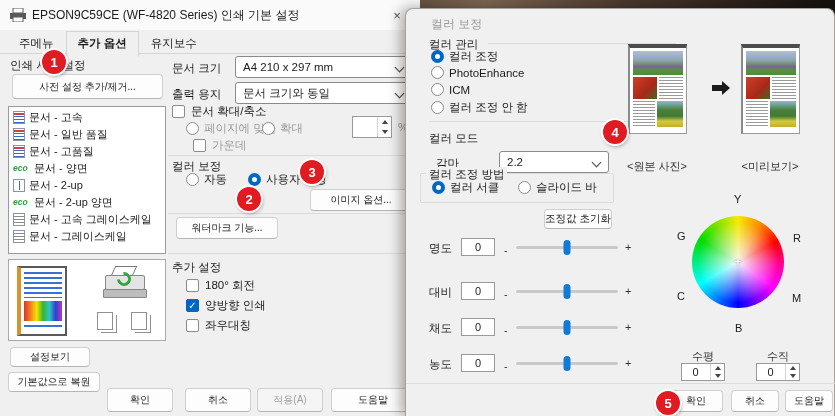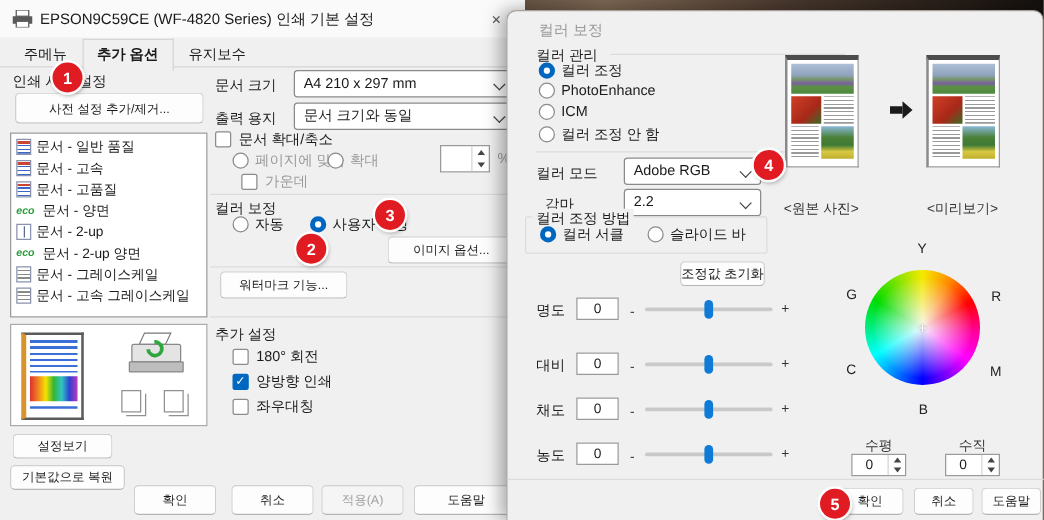--- a/index.html
+++ b/index.html
@@ -132,49 +132,49 @@
     </div>
 
     <div class="lbl" style="left:10px;top:58px">인쇄 사전 설정</div>
     <div class="badge" style="left:42px;top:50px">1</div>
 
     <div class="btn" style="left:12px;top:74px;width:151px;height:25px">사전 설정 추가/제거...</div>
 
     <div class="listbox">
       <div class="li">
           <span class="ic color"></span>
+          <span>문서 - 고속</span>
+        </div>
+      <div class="li">
+          <span class="ic color"></span>
           <span>문서 - 일반 품질</span>
-        </div>
-      <div class="li">
-          <span class="ic color"></span>
-          <span>문서 - 고속</span>
         </div>
       <div class="li">
           <span class="ic color"></span>
           <span>문서 - 고품질</span>
         </div>
       <div class="li">
           <span class="ic eco">eco</span>
           <span>문서 - 양면</span>
         </div>
       <div class="li">
           <span class="ic twoup"></span>
           <span>문서 - 2-up</span>
         </div>
       <div class="li">
           <span class="ic eco">eco</span>
           <span>문서 - 2-up 양면</span>
         </div>
       <div class="li">
           <span class="ic gray"></span>
+          <span>문서 - 고속 그레이스케일</span>
+        </div>
+      <div class="li">
+          <span class="ic gray"></span>
           <span>문서 - 그레이스케일</span>
-        </div>
-      <div class="li">
-          <span class="ic gray"></span>
-          <span>문서 - 고속 그레이스케일</span>
         </div>
     </div>
 
     <div class="pvbox">
       <div class="pv-page">
         <div class="pv-lines"></div>
         <div class="pv-rainbow"></div>
         <div class="pv-line2"></div>
       </div>
       <div class="pv-printer">
@@ -285,24 +285,20 @@
       <span>ICM</span>
     </div>
     <div class="optrow" style="left:25px;top:91px">
       <span class="rd"></span>
       <span>컬러 조정 안 함</span>
     </div>
 
     <div class="sep" style="left:23px;top:112px;width:247px"></div>
 
     <div class="lbl" style="left:23px;top:122px">컬러 모드</div>
-    <div class="dd" style="left:93px;top:117px;width:110px">
-      <span>Adobe RGB</span>
-      <span class="chev"></span>
-    </div>
     <div class="badge" style="left:197px;top:111px">4</div>
 
     <div class="lbl" style="left:30px;top:147px">감마</div>
     <div class="dd" style="left:93px;top:142px;width:110px">
       <span>2.2</span>
       <span class="chev"></span>
     </div>
 
     <div class="grpbox" style="left:14px;top:164px;width:194px;height:30px"></div>
     <div class="grplbl" style="left:20px;top:158px">컬러 조정 방법</div>

